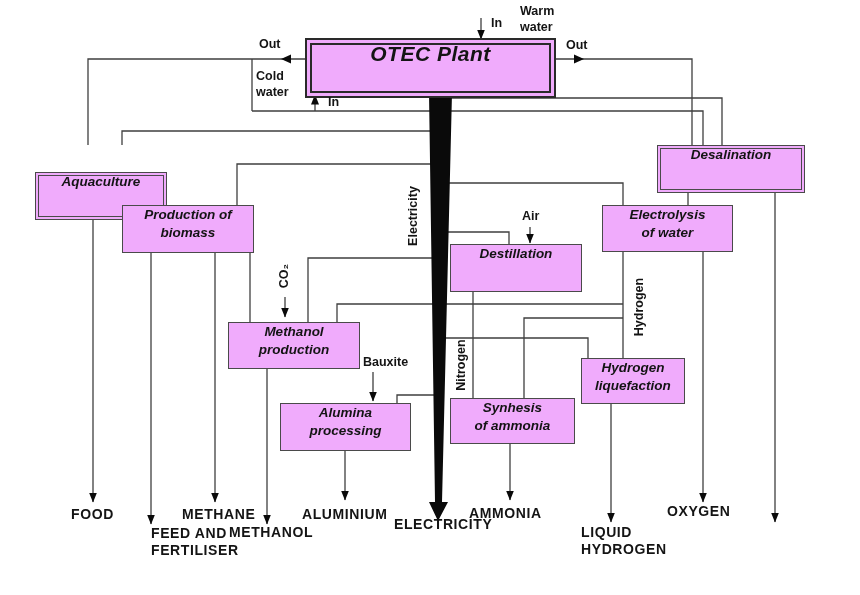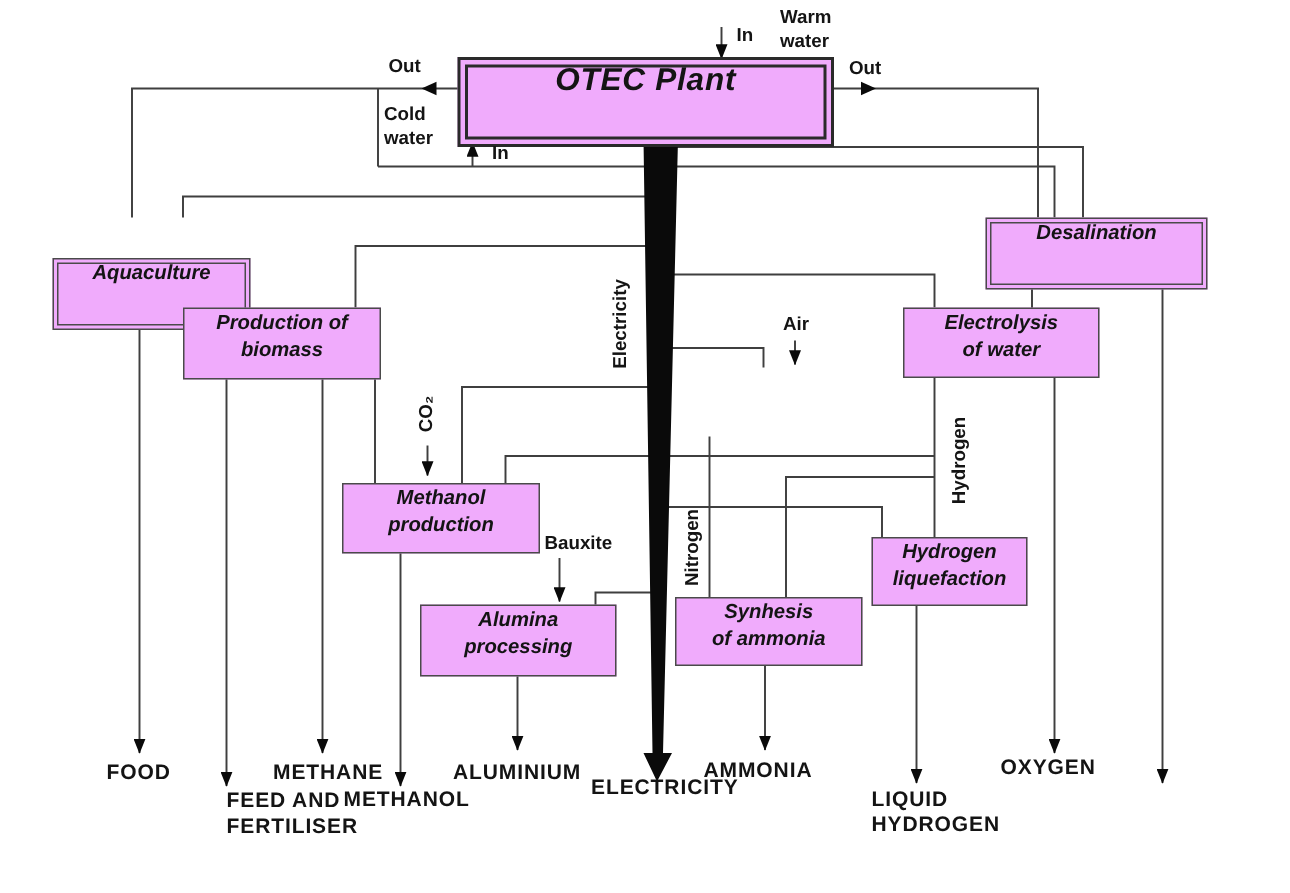--- a/index.html
+++ b/index.html
@@ -100,20 +100,23 @@
   <div class="box" style="left:122px; top:205px; width:130px; height:46px;">
     <span>Production of
 biomass</span>
   </div>
 
   <div class="box" style="left:602px; top:205px; width:129px; height:45px;">
     <span>Electrolysis
 of water</span>
   </div>
 
+  <div class="box" style="left:450px; top:244px; width:130px; height:46px;">
+    <span>Destillation</span>
+  </div>
 
   <div class="box" style="left:228px; top:322px; width:130px; height:45px;">
     <span>Methanol
 production</span>
   </div>
 
   <div class="box" style="left:581px; top:358px; width:102px; height:44px;">
     <span>Hydrogen
 liquefaction</span>
   </div>

